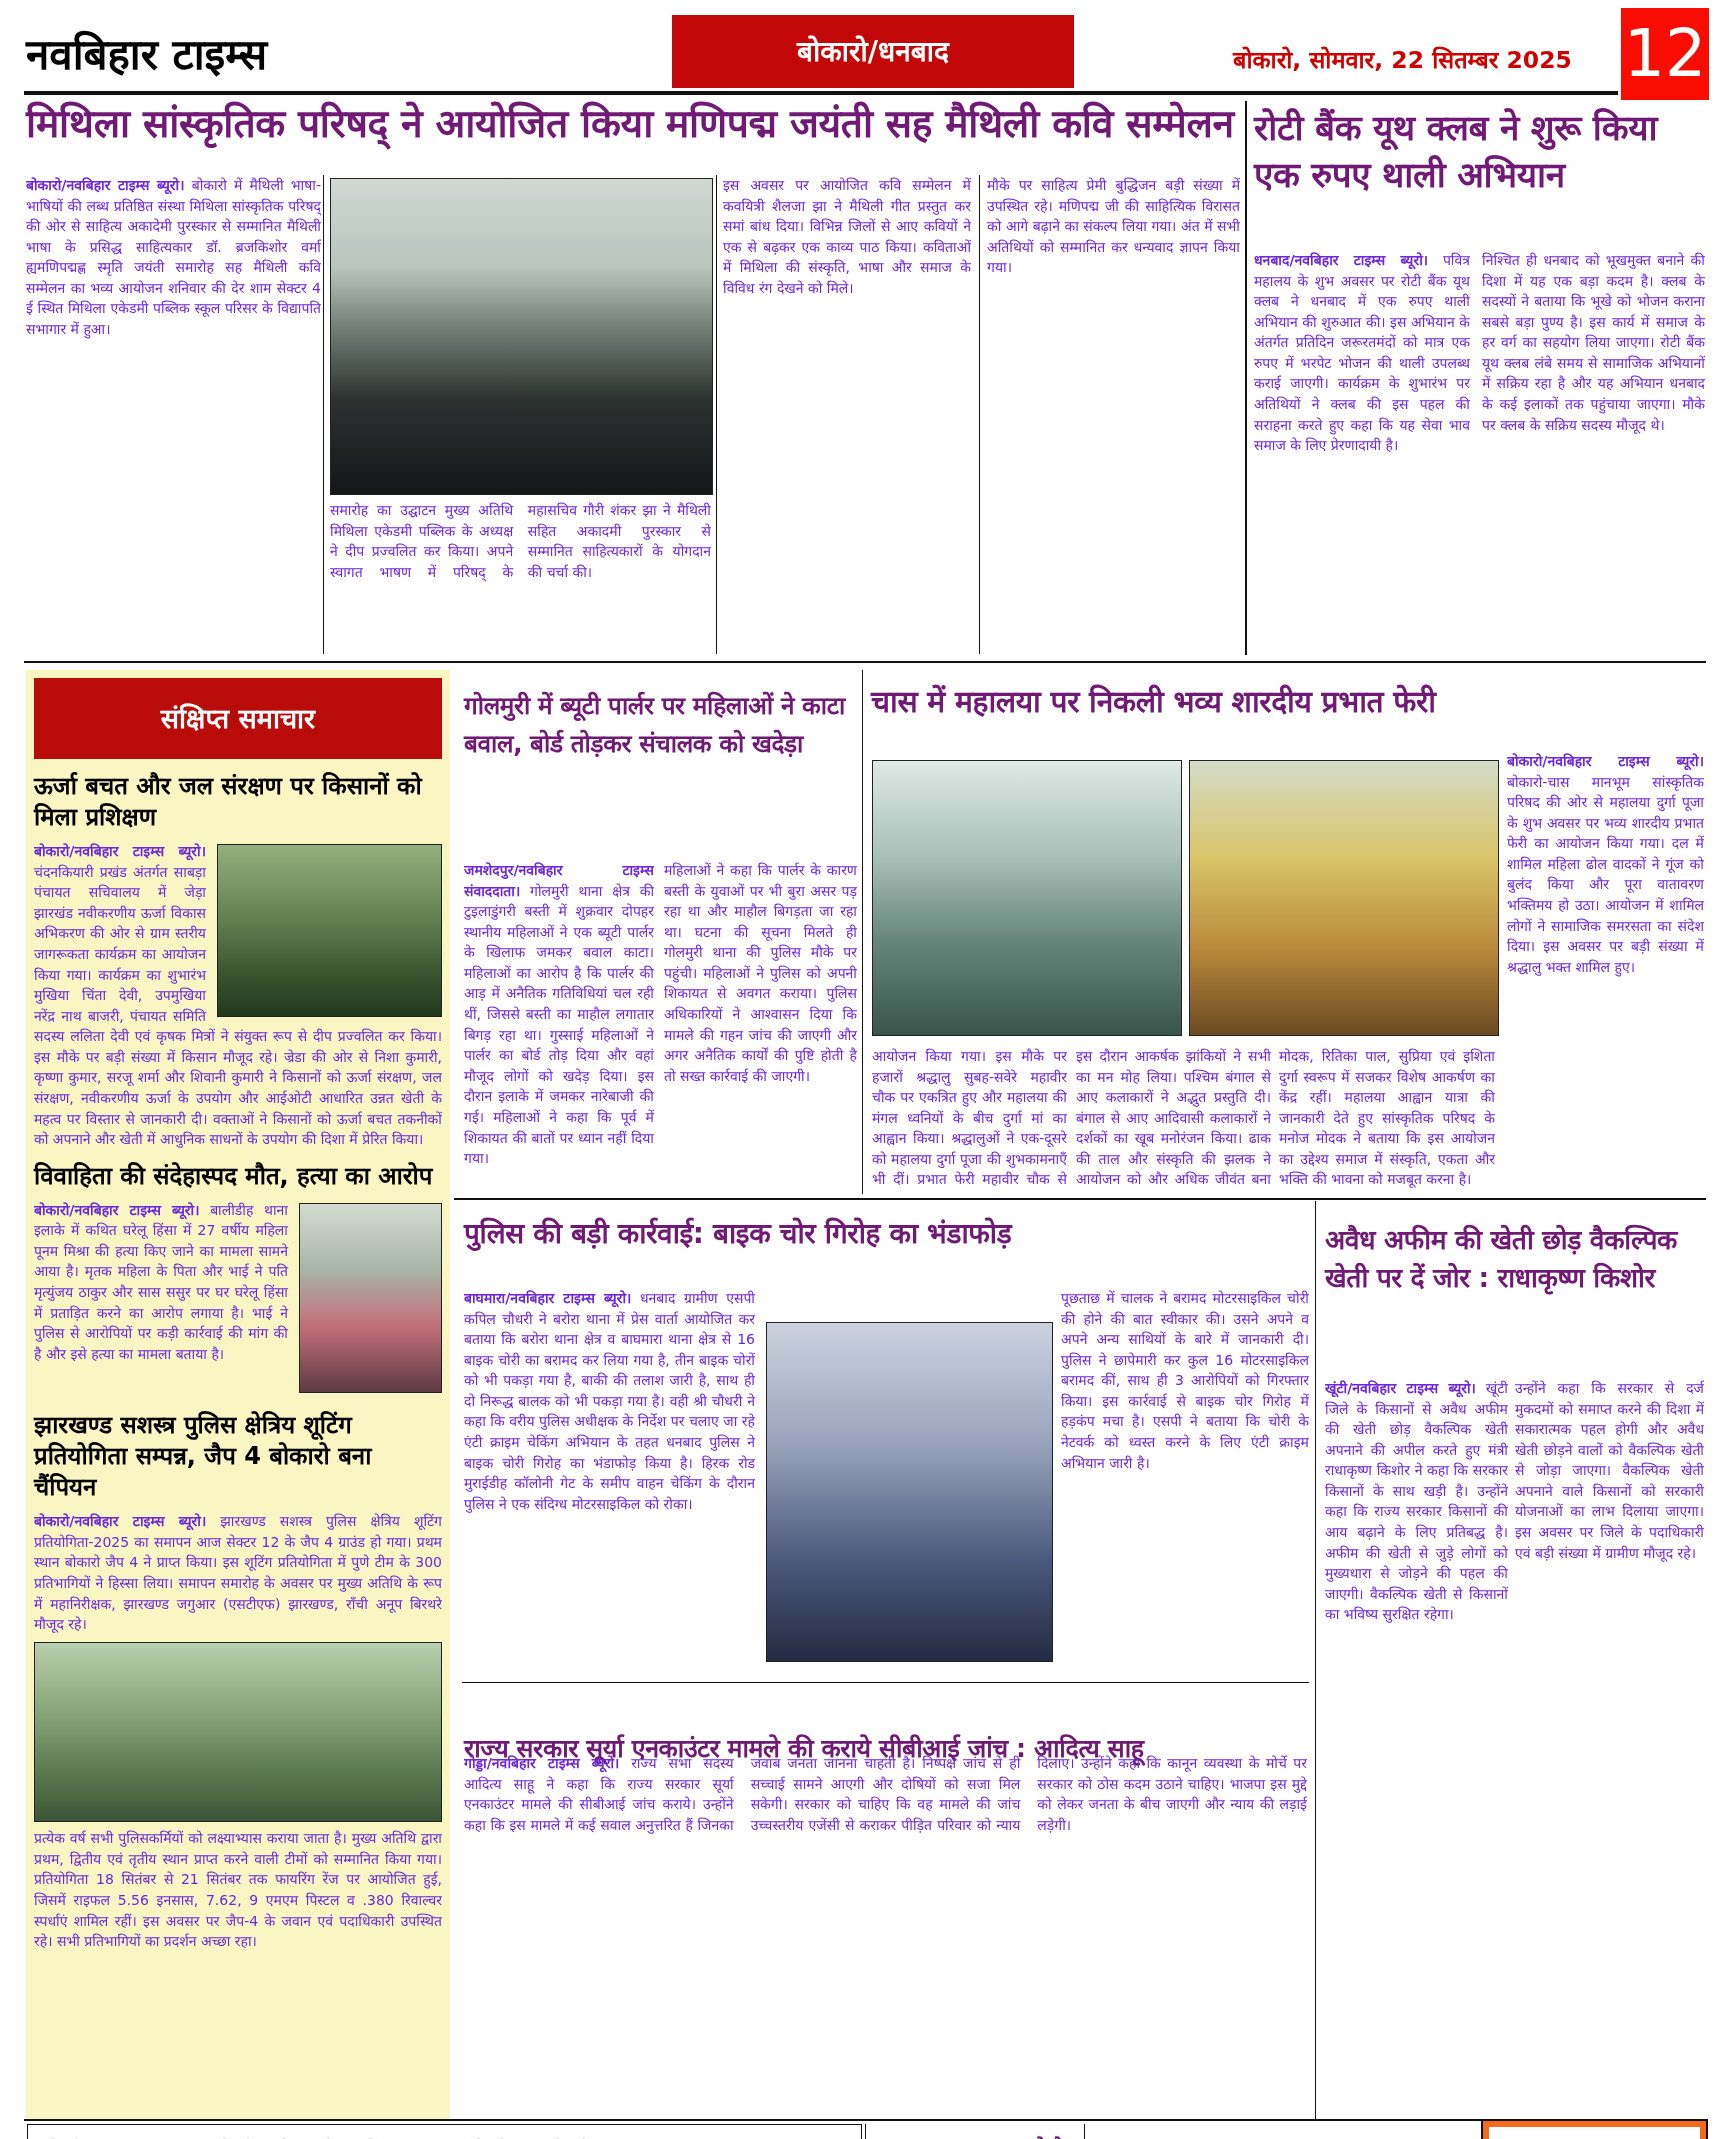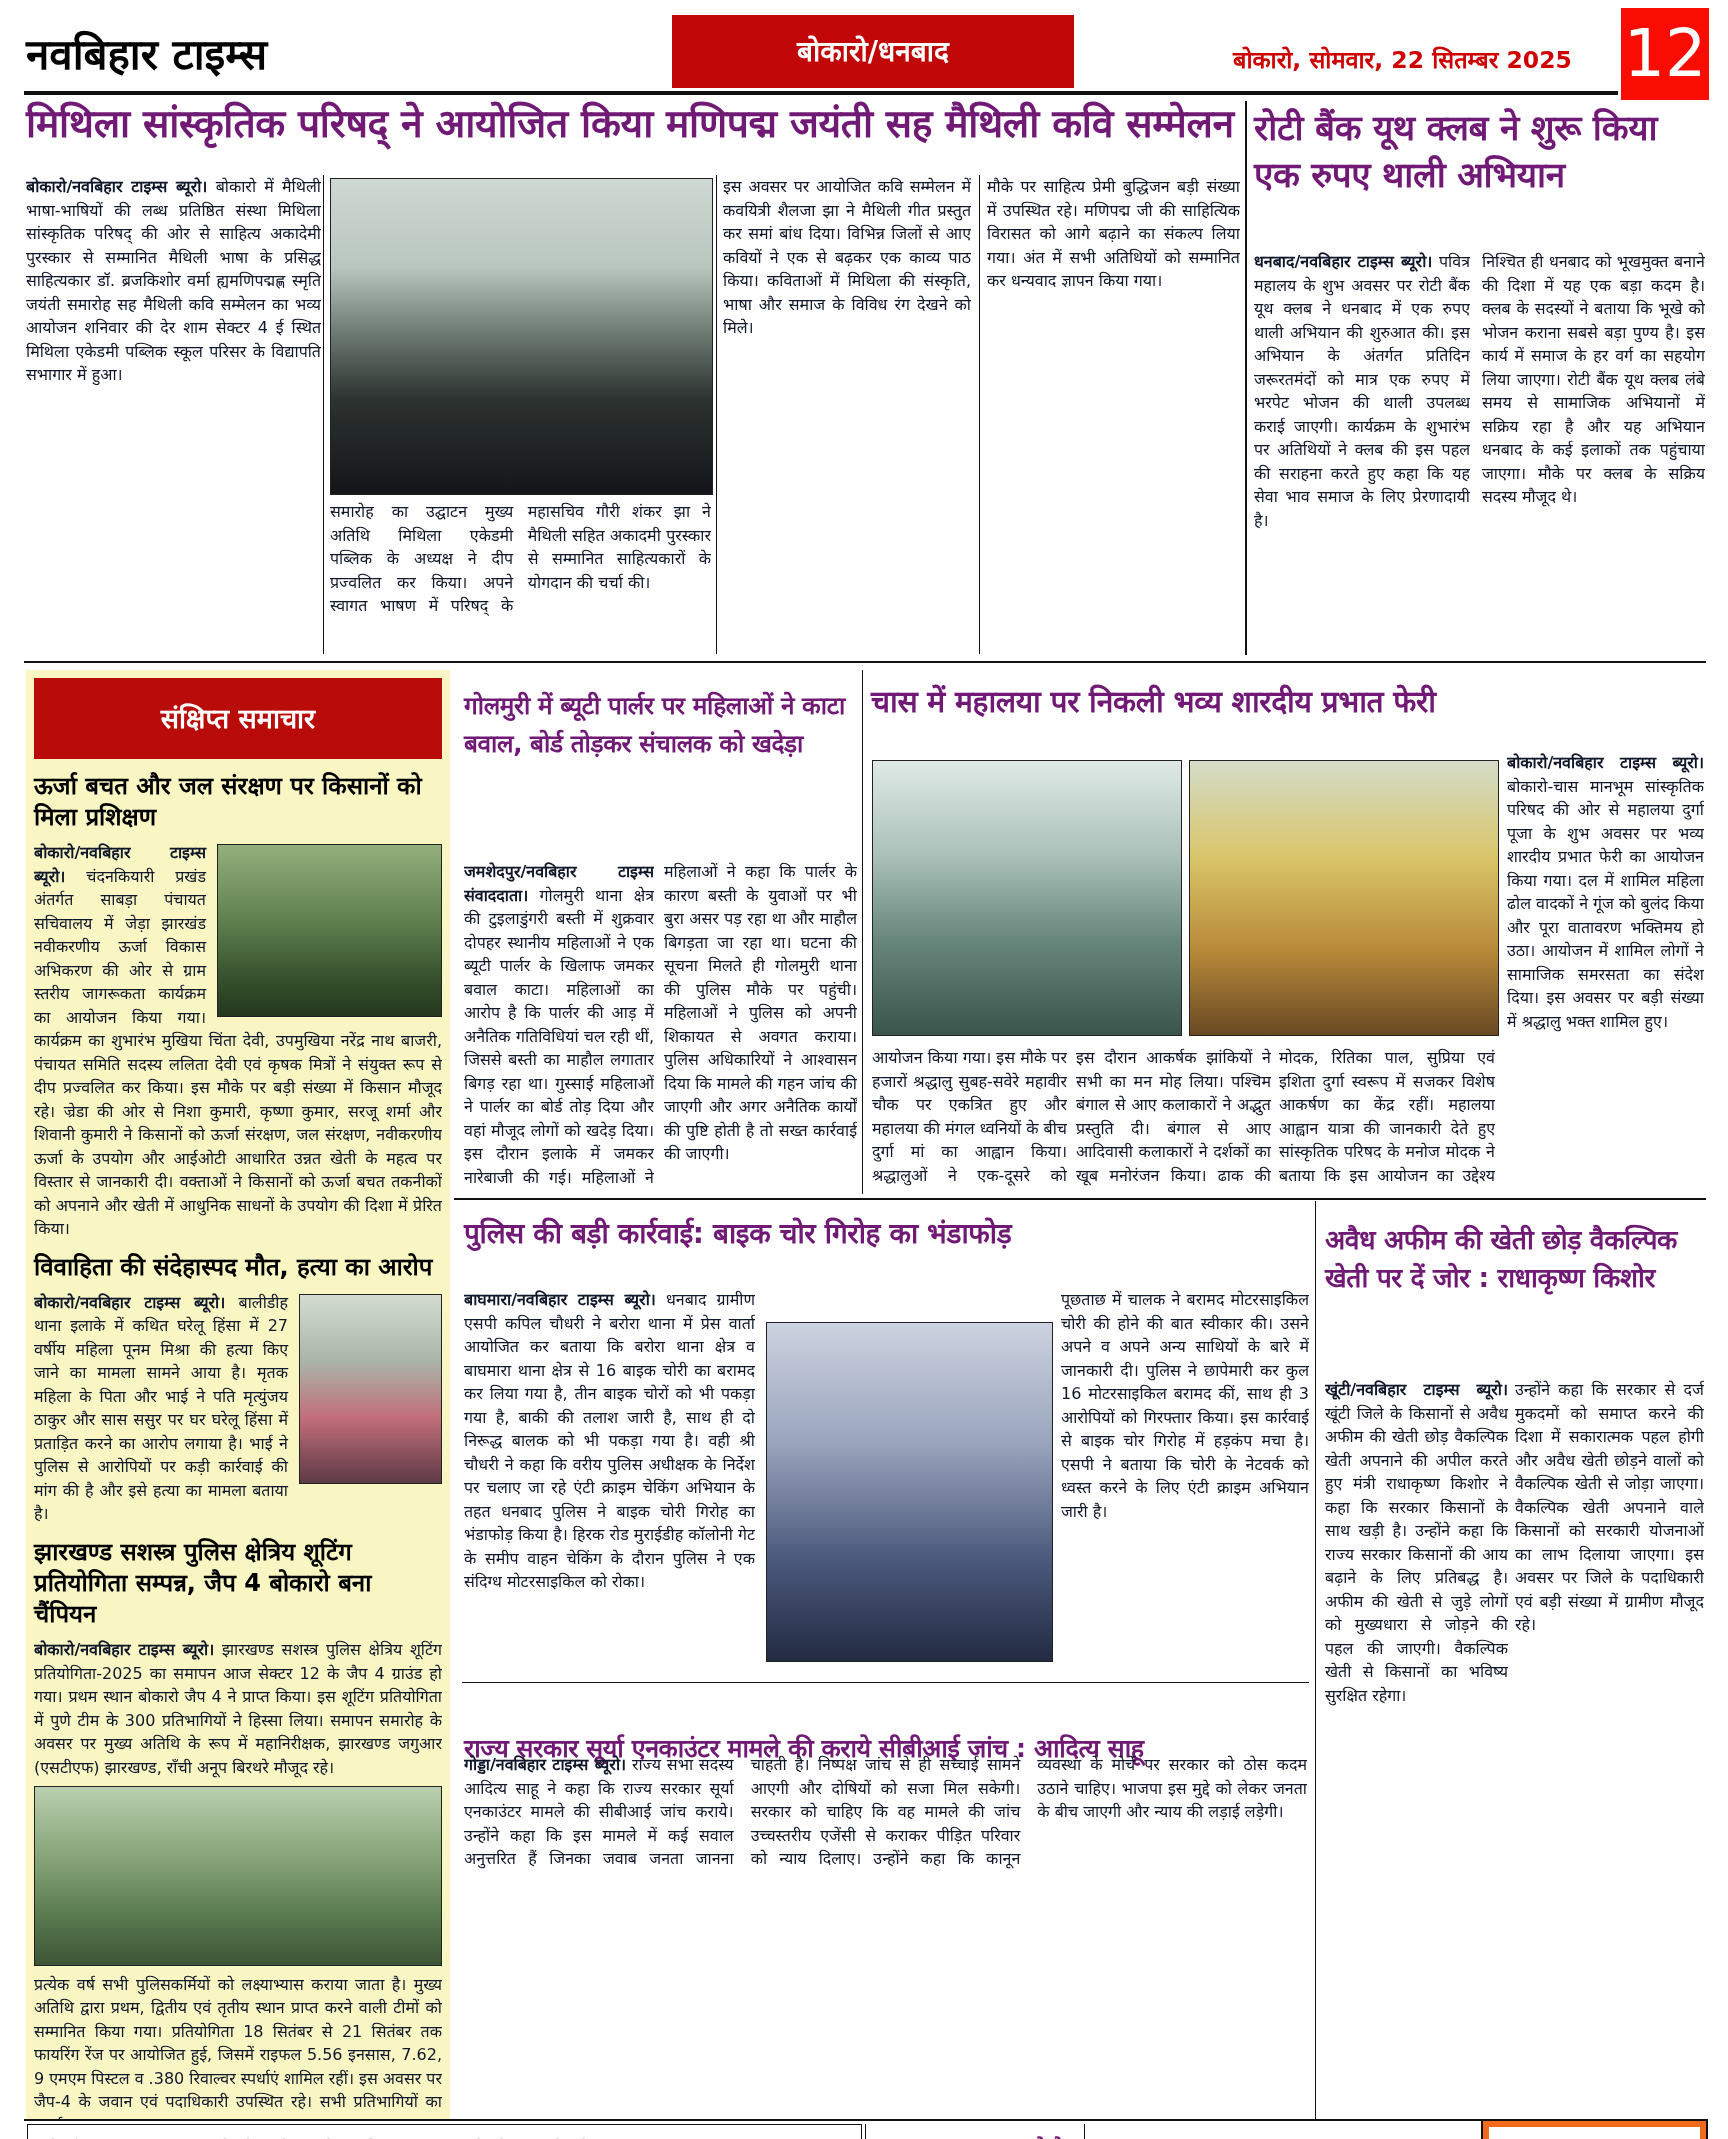--- a/index.html
+++ b/index.html
@@ -1,21 +1,21 @@
 <!DOCTYPE html>
 <html style="font-size:6.8px"><head>
 <meta charset="utf-8">
 <style>
   html,body{margin:0;padding:0;background:#e8e8e8;}
   .page{position:relative;width:1729px;height:2780px;background:#fff;overflow:hidden;
         font-family:"DejaVu Sans",sans-serif;color:#000;}
   .abs{position:absolute;}
   .hl{font-weight:bold;color:#701a75;line-height:1.16;letter-spacing:-0.4px;}
   .center{text-align:left;}
-  .body-txt{font-size:16px;line-height:1.47;text-align:justify;color:#0f172a;overflow:hidden;}
+  .body-txt{font-size:14px;line-height:1.47;text-align:justify;color:#6d28d9;overflow:hidden;}
   .byline{font-weight:bold;}
   .photo{position:absolute;border:1.3px solid #222;}
   .hline{position:absolute;background:#111;}
   .vline{position:absolute;background:#111;}
   .cols2{column-count:2;column-gap:14.6px;}
   .cols3{column-count:3;column-gap:17px;}
 
   
   .m-title{font-size:42px;font-weight:bold;font-family:"DejaVu Serif","DejaVu Sans",serif;}
   .m-section{background:#c10707;color:#fff;font-size:28px;font-weight:bold;text-align:center;}

